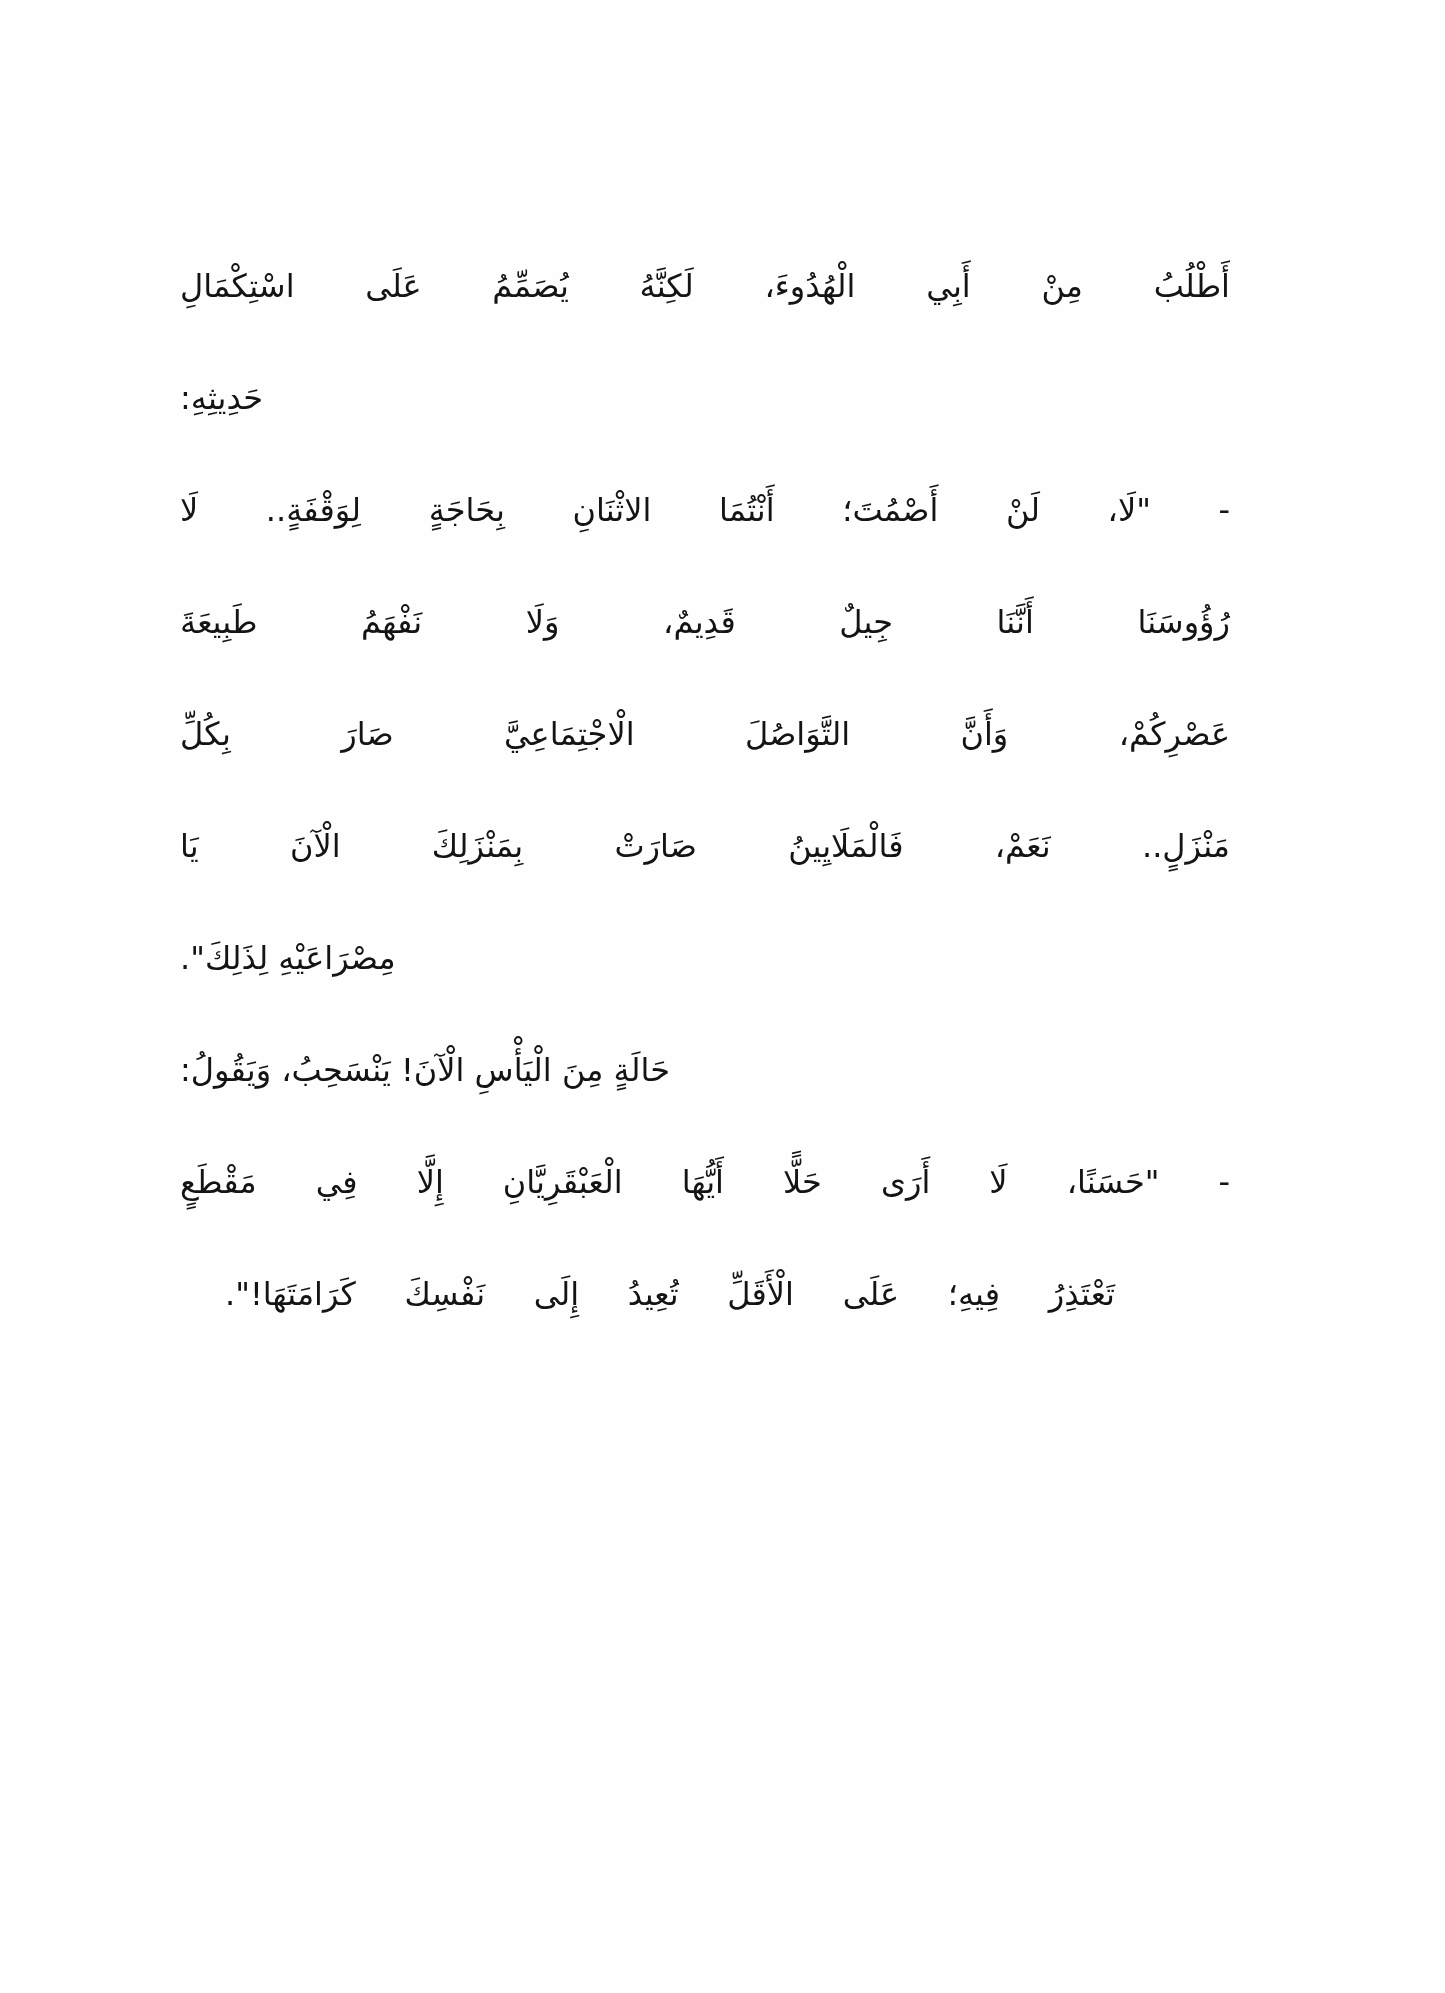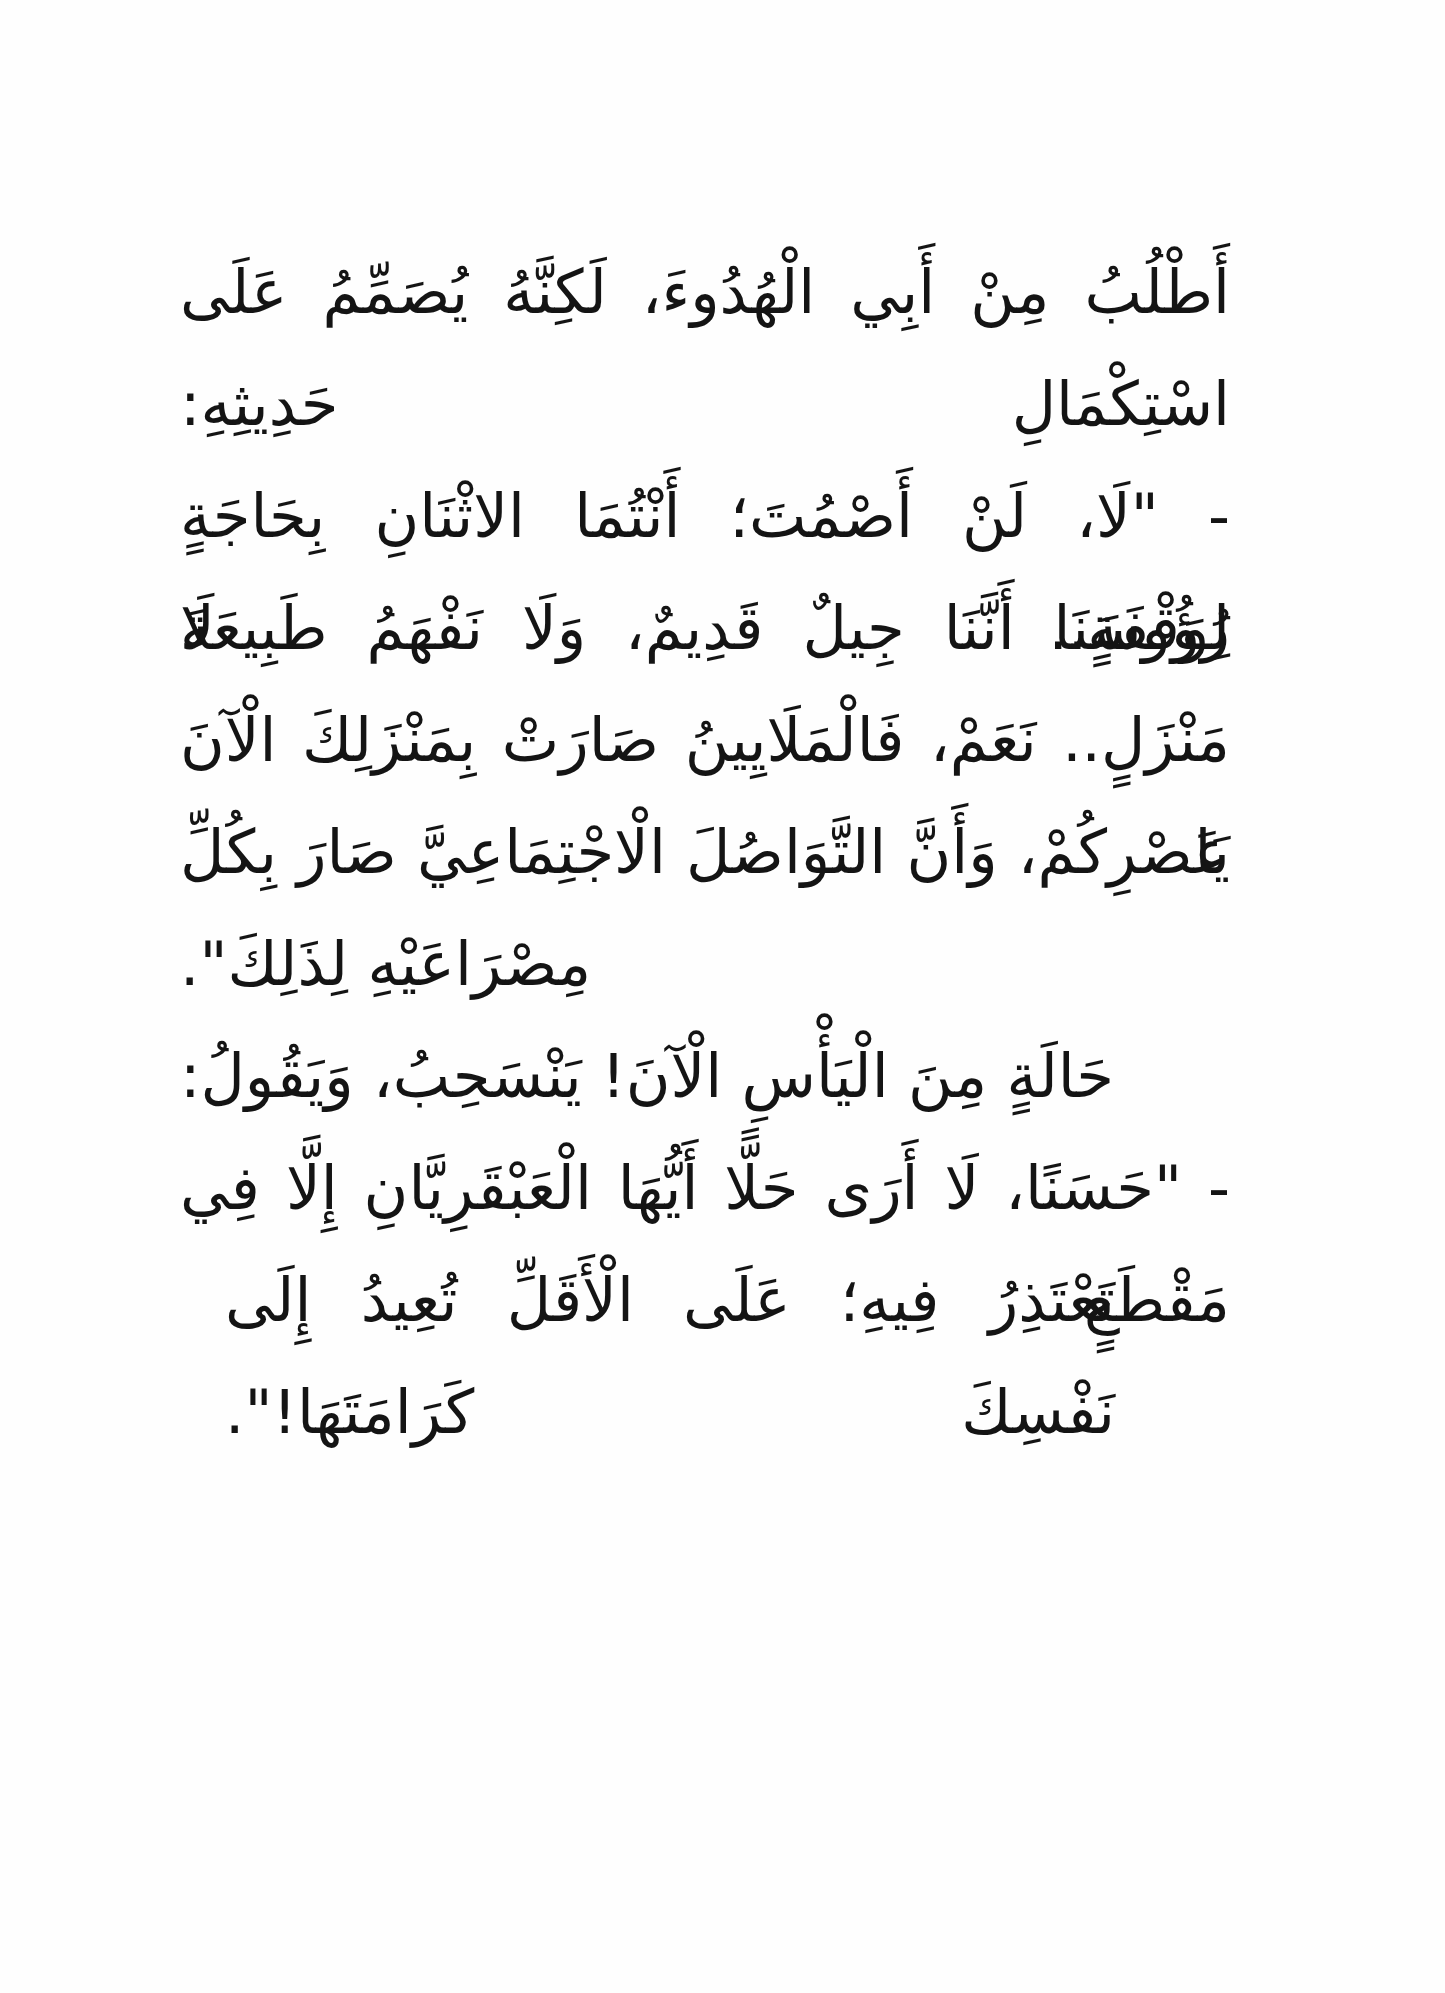--- a/index.html
+++ b/index.html
@@ -14,26 +14,26 @@
     position: relative;
   }
   .page {
     position: absolute;
     inset: 0;
     background: #fefefe;
     overflow: hidden;
   }
   .textblock {
     position: absolute;
-    top: 236px;
+    top: 230px;
     right: 215px;
     width: 1050px;
     direction: rtl;
     color: #141414;
-    font-size: 61px;
+    font-size: 32px;
     font-weight: 400;
   }
   .line {
     height: 112px;
     line-height: 112px;
   }
   
   .line.full {
     text-align: justify;
     text-align-last: justify;
@@ -52,20 +52,20 @@
 </style>
 </head>
 <body>
 
 <div class="page">
   <div class="textblock">
     <div class="line full">أَطْلُبُ مِنْ أَبِي الْهُدُوءَ، لَكِنَّهُ يُصَمِّمُ عَلَى اسْتِكْمَالِ</div>
     <div class="line end">حَدِيثِهِ:</div>
     <div class="line full">- "لَا، لَنْ أَصْمُتَ؛ أَنْتُمَا الاثْنَانِ بِحَاجَةٍ لِوَقْفَةٍ.. لَا</div>
     <div class="line full">رُؤُوسَنَا أَنَّنَا جِيلٌ قَدِيمٌ، وَلَا نَفْهَمُ طَبِيعَةَ</div>
+    <div class="line full">عَصْرِكُمْ، وَأَنَّ التَّوَاصُلَ الْاجْتِمَاعِيَّ صَارَ بِكُلِّ</div>
     <div class="line full">مَنْزَلٍ.. نَعَمْ، فَالْمَلَايِينُ صَارَتْ بِمَنْزَلِكَ الْآنَ يَا</div>
-    <div class="line full">عَصْرِكُمْ، وَأَنَّ التَّوَاصُلَ الْاجْتِمَاعِيَّ صَارَ بِكُلِّ</div>
     <div class="line end">مِصْرَاعَيْهِ لِذَلِكَ".</div>
     <div class="line end">حَالَةٍ مِنَ الْيَأْسِ الْآنَ! يَنْسَحِبُ، وَيَقُولُ:</div>
     <div class="line full">- "حَسَنًا، لَا أَرَى حَلًّا أَيُّهَا الْعَبْقَرِيَّانِ إِلَّا فِي مَقْطَعٍ</div>
     <div class="line inset">تَعْتَذِرُ فِيهِ؛ عَلَى الْأَقَلِّ تُعِيدُ إِلَى نَفْسِكَ كَرَامَتَهَا!".</div>
   </div>
 </div>
 
 </body></html>

